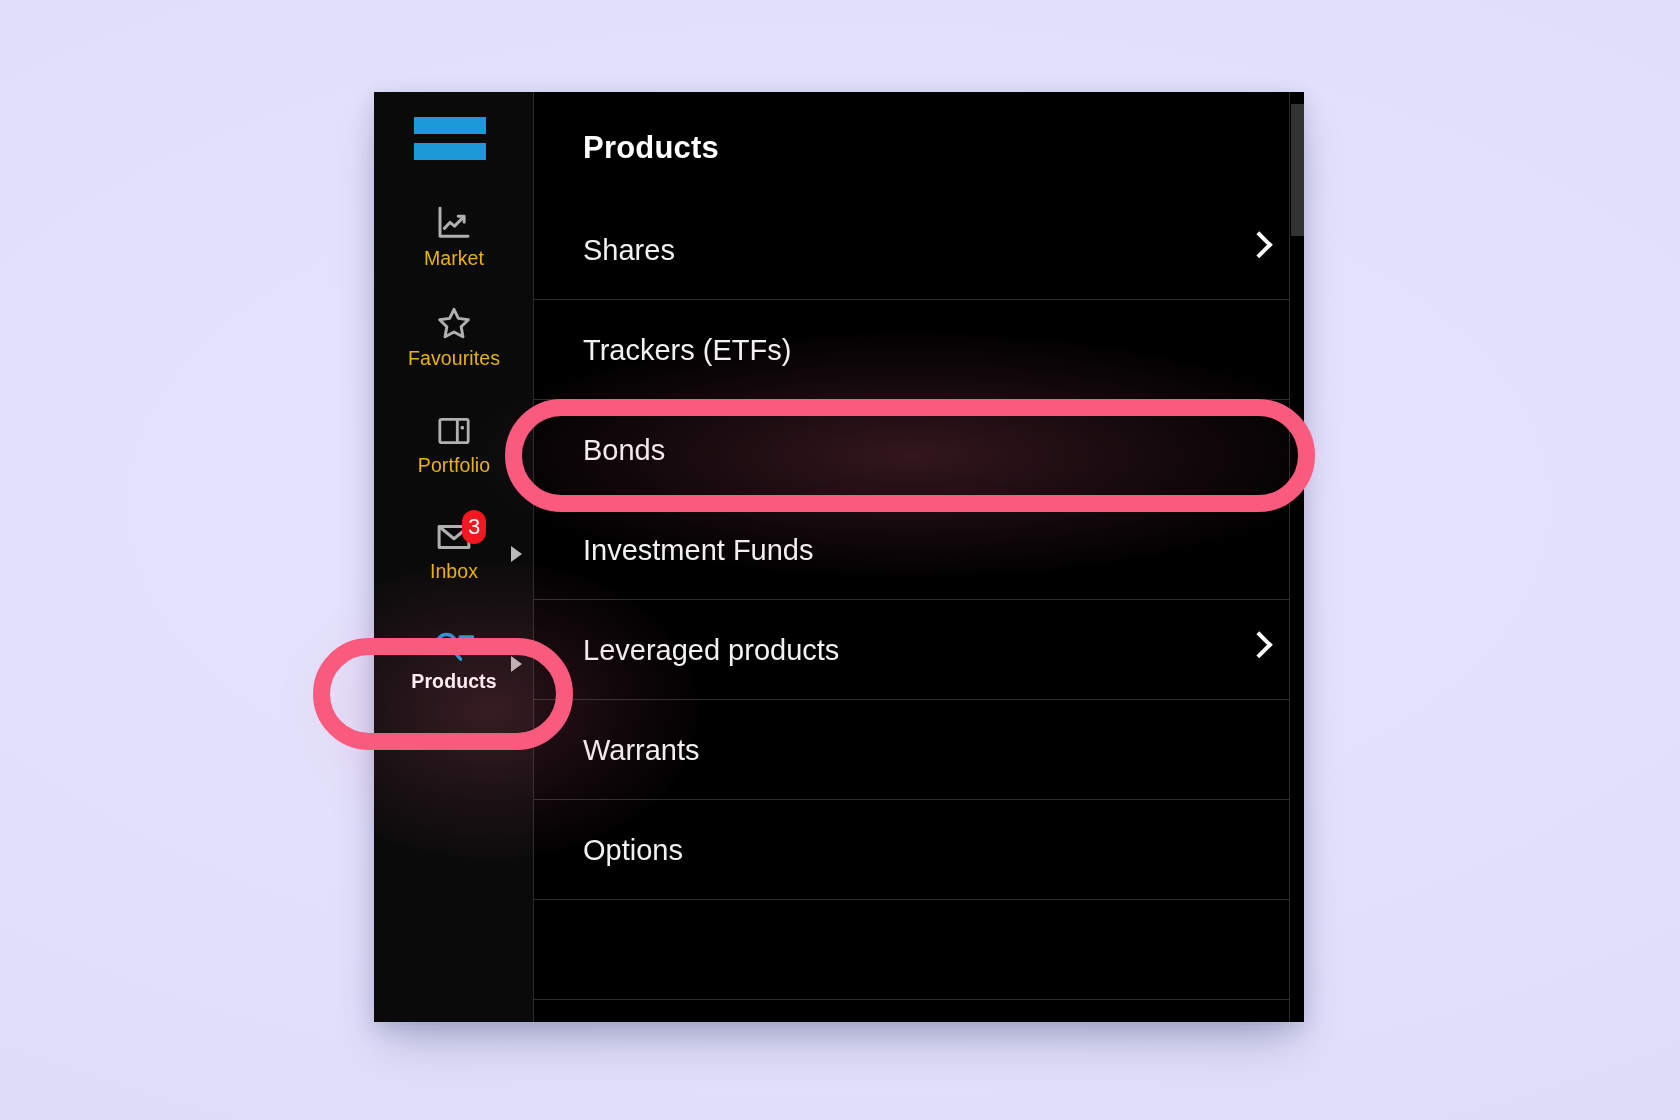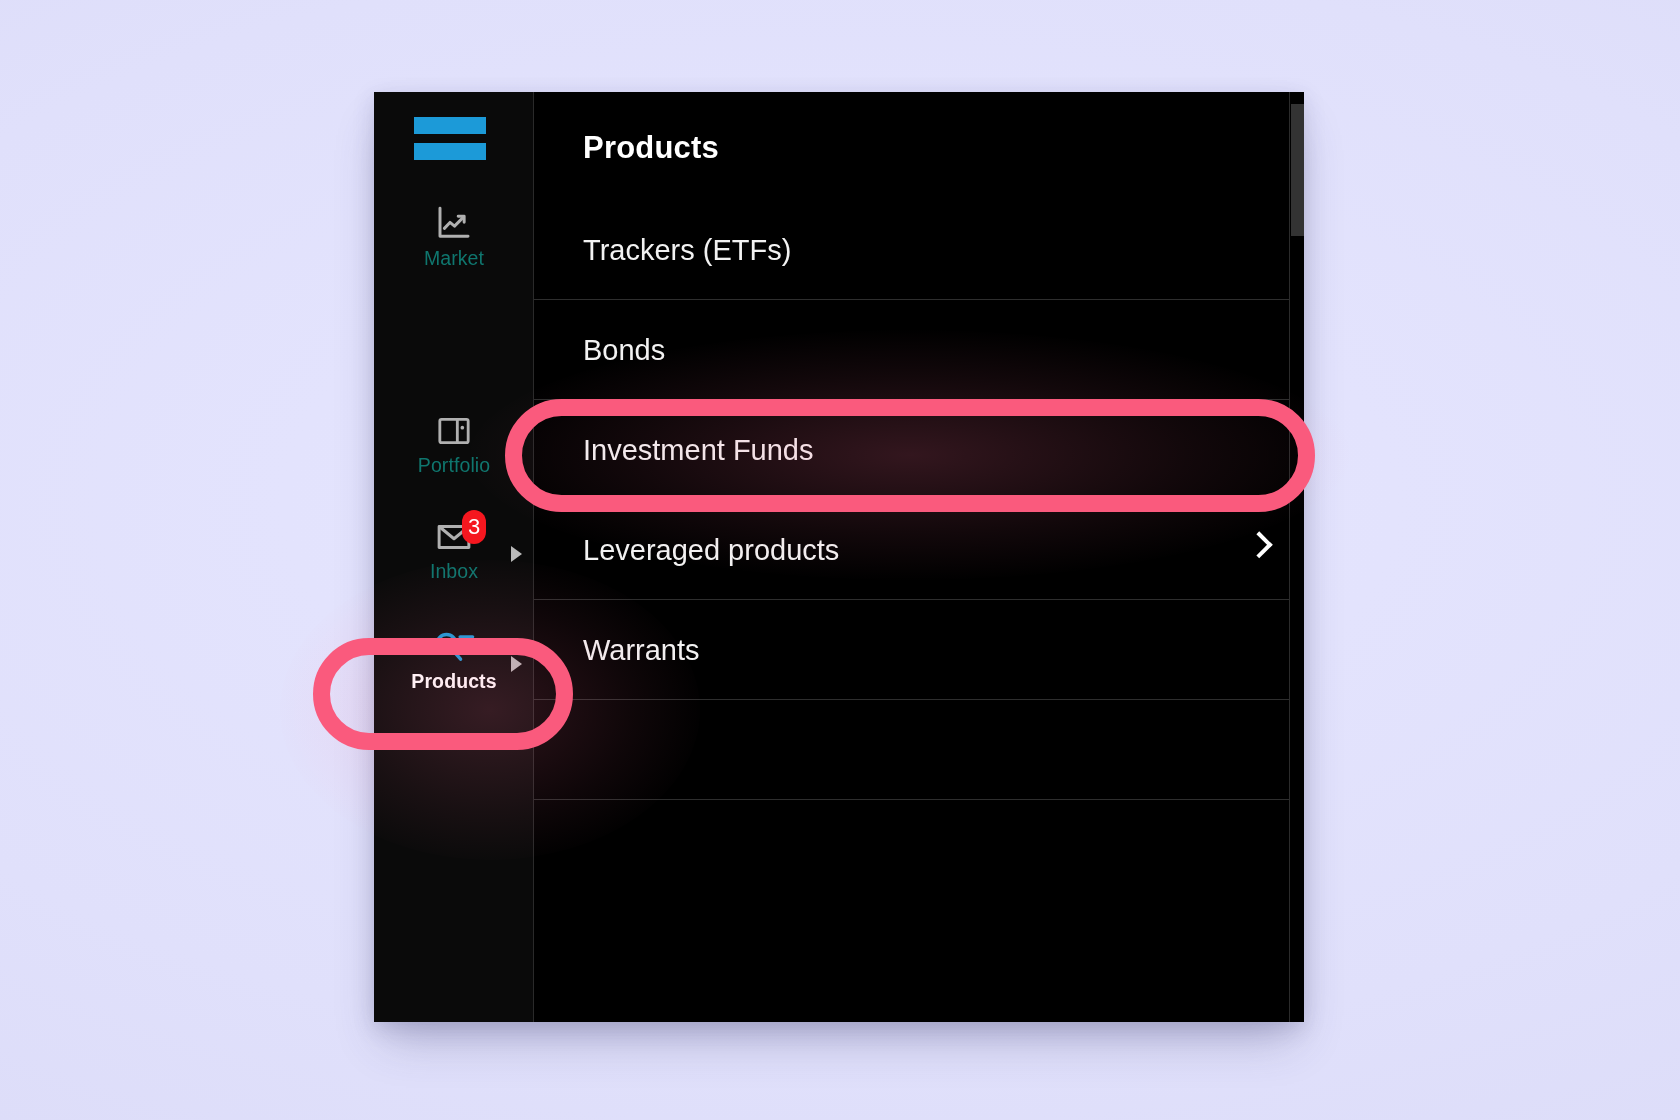--- a/index.html
+++ b/index.html
@@ -76,21 +76,21 @@
   .rail-icon {
     position: relative;
     height: 46px;
     margin-top: 4px;
     display: flex;
     align-items: center;
     justify-content: center;
   }
   .rail-label {
     font-size: 19.5px;
-    color: #0f766e;
+    color: #eab308;
     letter-spacing: .1px;
     margin-top: 2px;
     line-height: 1;
   }
   .rail-item.active .rail-label {
     color: #ffffff;
     font-weight: bold;
   }
   .rail-sub-arrow {
     position: absolute;
@@ -262,20 +262,28 @@
         <div class="rail-icon">
           <svg width="42" height="42" viewBox="0 0 24 24" fill="none" stroke="#b0b0b0" stroke-width="1.7" stroke-linecap="round" stroke-linejoin="round">
             <path d="M4 3v16h16"></path>
             <path d="M6.5 14.5l3.2-3.4 2.6 2.1 5.1-5.1"></path>
             <path d="M14.4 7.6h3.4v3.4"></path>
           </svg>
         </div>
         <div class="rail-label">Market</div>
       </div>
 
+      <div class="rail-item" style="top:205px">
+        <div class="rail-icon">
+          <svg width="42" height="42" viewBox="0 0 24 24" fill="none" stroke="#b0b0b0" stroke-width="1.7" stroke-linejoin="round">
+            <path d="M12 3.6l2.5 5.2 5.7.8-4.1 4 1 5.7-5.1-2.7-5.1 2.7 1-5.7-4.1-4 5.7-.8z"></path>
+          </svg>
+        </div>
+        <div class="rail-label">Favourites</div>
+      </div>
 
       <div class="rail-item" style="top:312px">
         <div class="rail-icon">
           <svg width="40" height="40" viewBox="0 0 24 24" fill="none" stroke="#b0b0b0" stroke-width="1.7" stroke-linejoin="round">
             <rect x="3.5" y="5" width="17" height="14" rx="1"></rect>
             <path d="M14 5v14"></path>
             <circle cx="17" cy="10" r="1.1" fill="#b0b0b0" stroke="none"></circle>
           </svg>
         </div>
         <div class="rail-label">Portfolio</div>
@@ -305,20 +313,24 @@
         <div class="rail-sub-arrow"></div>
       </div>
     </div>
 
     <div id="menu-panel">
 
       <div id="panel-title">Products</div>
 
       <div id="menu-list">
 
+        <div class="menu-row">
+          <span class="row-label">Shares</span>
+          <span class="row-chevron"></span>
+        </div>
 
         <div class="menu-row">
           <span class="row-label">Trackers (ETFs)</span>
         </div>
 
         <div class="menu-row">
           <span class="row-label">Bonds</span>
         </div>
 
         <div class="menu-row">
@@ -327,20 +339,23 @@
 
         <div class="menu-row">
           <span class="row-label">Leveraged products</span>
           <span class="row-chevron"></span>
         </div>
 
         <div class="menu-row">
           <span class="row-label">Warrants</span>
         </div>
 
+        <div class="menu-row">
+          <span class="row-label">Options</span>
+        </div>
 
 
         <div class="menu-row"></div>
 
       </div>
 
       <div id="panel-scrollbar">
         <div id="panel-scroll-thumb"></div>
       </div>
 

